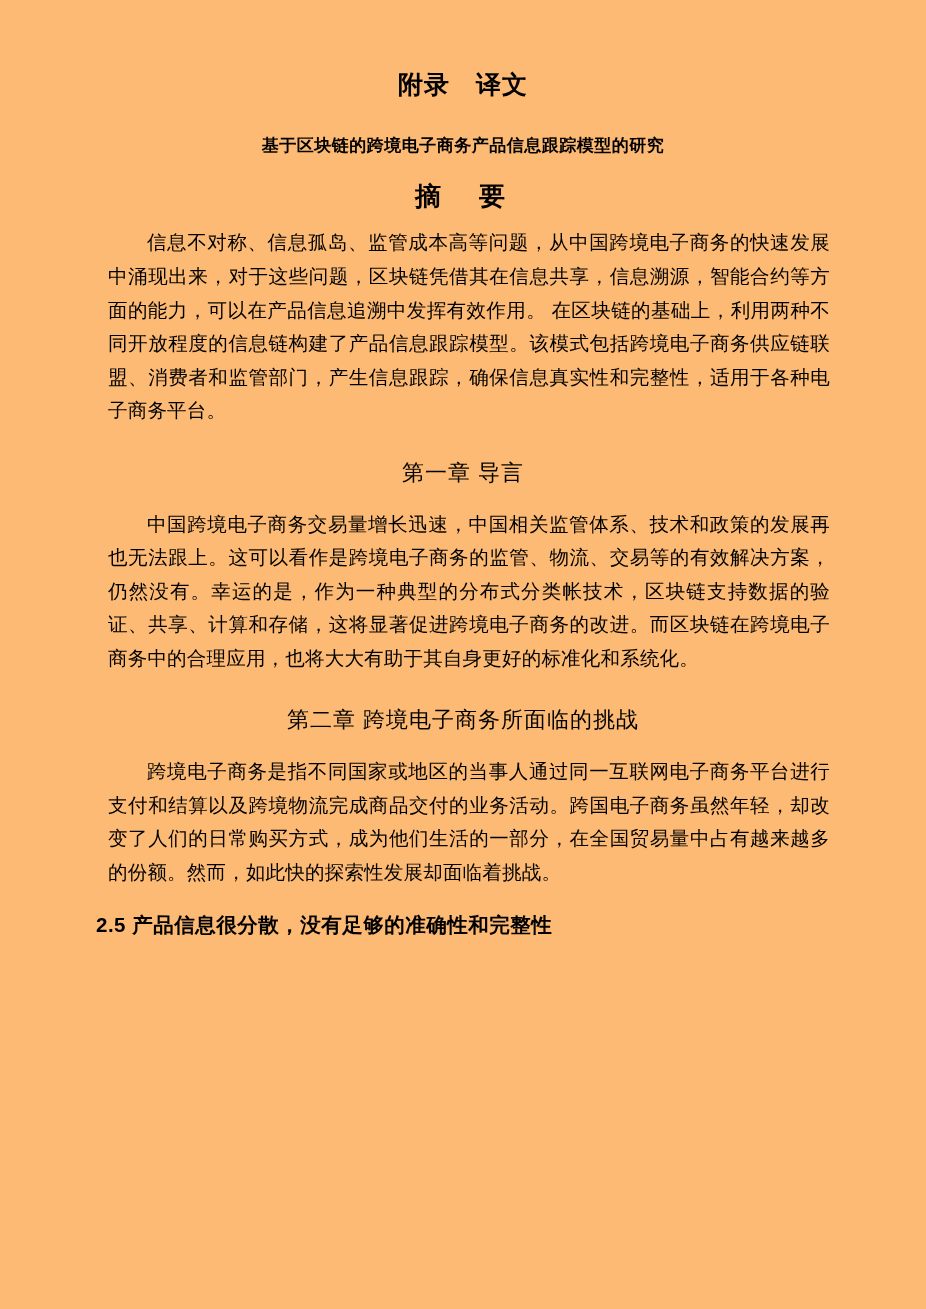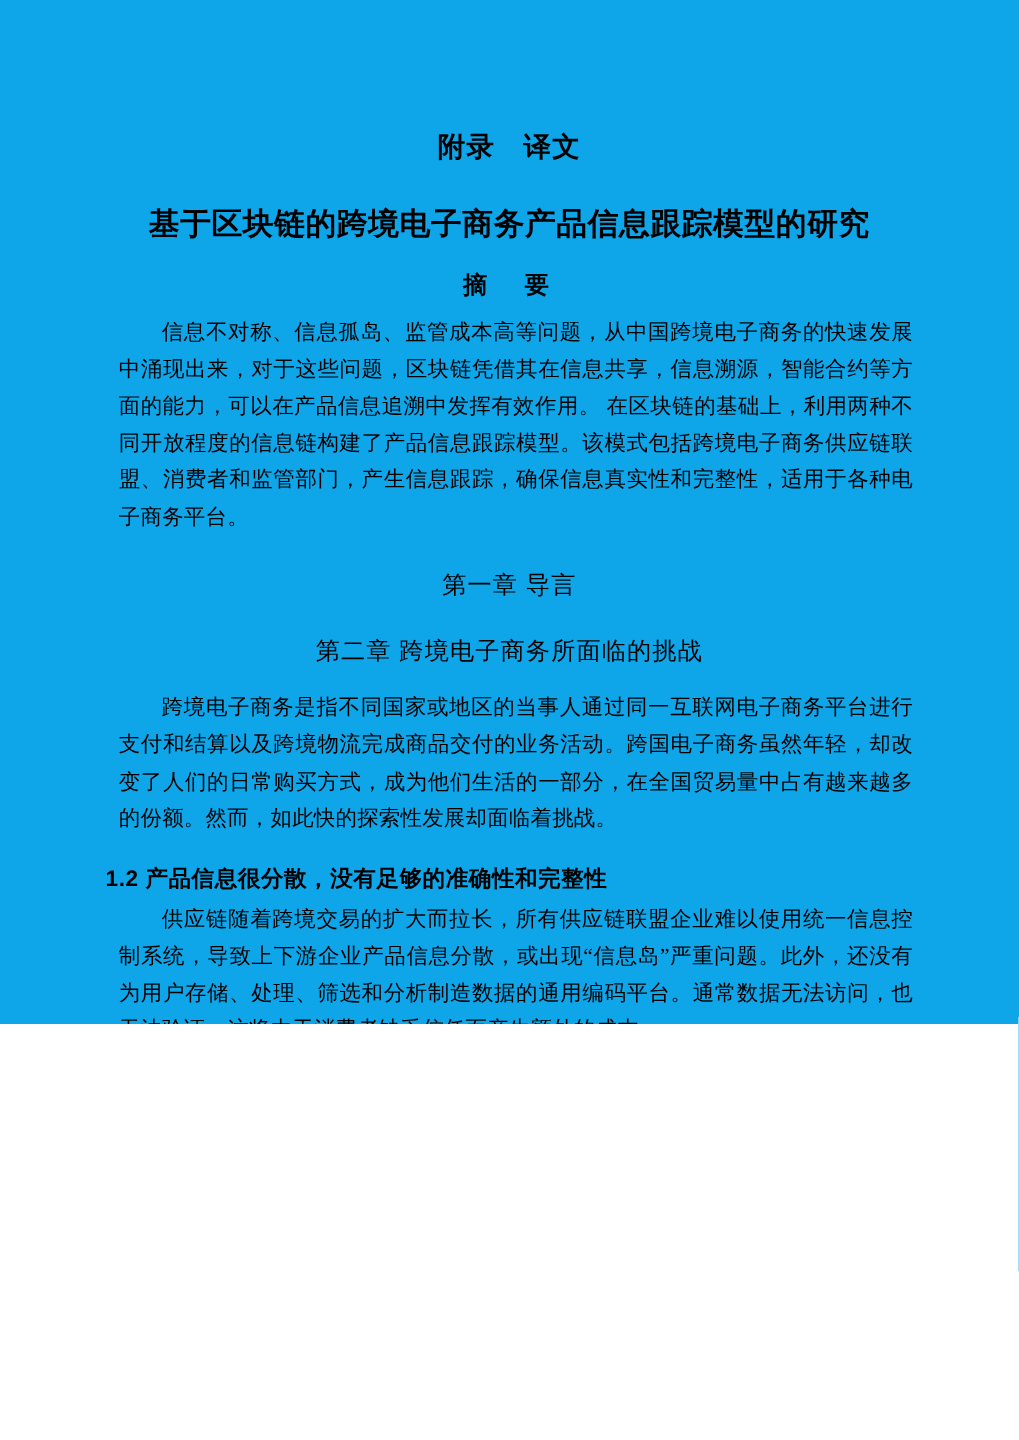--- a/index.html
+++ b/index.html
@@ -6,50 +6,50 @@
     margin: 0;
     padding: 0;
     background: #ffffff;
   }
   body {
     font-family: "Liberation Serif", "DejaVu Serif", serif;
     color: #000000;
   }
   .page {
     width: 926px;
-    height: 931px;
+    height: 1309px;
     position: relative;
-    background: #0ea5e9;
+    background: #fdba74;
     box-sizing: border-box;
-    padding: 118px 96px 40px 96px;
+    padding: 68px 96px 40px 96px;
     overflow: hidden;
   }
   .doc-title {
     text-align: center;
     font-family: "Liberation Sans", "DejaVu Sans", sans-serif;
     font-weight: bold;
     font-size: 25px;
     letter-spacing: 1px;
     margin: 0 0 34px 0;
     line-height: 1.3;
   }
   .doc-subtitle {
     text-align: center;
     font-family: "Liberation Sans", "DejaVu Sans", sans-serif;
     font-weight: bold;
-    font-size: 28px;
+    font-size: 17px;
     margin: 0 0 22px 0;
     line-height: 1.35;
     letter-spacing: 0.5px;
   }
   .abstract-heading {
     text-align: center;
     font-family: Liberation Mono, monospace;
     font-weight: bold;
-    font-size: 22px;
+    font-size: 26px;
     letter-spacing: 6px;
     margin: 0 0 12px 0;
   }
   p.body-text {
     font-family: "Liberation Serif", "DejaVu Serif", serif;
     font-size: 19.5px;
     line-height: 1.72;
     text-align: justify;
     text-justify: inter-ideograph;
     margin: 0 0 4px 12px;
@@ -81,22 +81,22 @@
   <h1 class="doc-title">附录　译文</h1>
 
   <div class="doc-subtitle">基于区块链的跨境电子商务产品信息跟踪模型的研究</div>
 
   <div class="abstract-heading">摘　要</div>
 
   <p class="body-text">信息不对称、信息孤岛、监管成本高等问题，从中国跨境电子商务的快速发展中涌现出来，对于这些问题，区块链凭借其在信息共享，信息溯源，智能合约等方面的能力，可以在产品信息追溯中发挥有效作用。 在区块链的基础上，利用两种不同开放程度的信息链构建了产品信息跟踪模型。该模式包括跨境电子商务供应链联盟、消费者和监管部门，产生信息跟踪，确保信息真实性和完整性，适用于各种电子商务平台。</p>
 
   <h2 class="chapter-heading">第一章 导言</h2>
 
+  <p class="body-text">中国跨境电子商务交易量增长迅速，中国相关监管体系、技术和政策的发展再也无法跟上。这可以看作是跨境电子商务的监管、物流、交易等的有效解决方案，仍然没有。幸运的是，作为一种典型的分布式分类帐技术，区块链支持数据的验证、共享、计算和存储，这将显著促进跨境电子商务的改进。而区块链在跨境电子商务中的合理应用，也将大大有助于其自身更好的标准化和系统化。</p>
 
   <h2 class="chapter-heading">第二章 跨境电子商务所面临的挑战</h2>
 
   <p class="body-text">跨境电子商务是指不同国家或地区的当事人通过同一互联网电子商务平台进行支付和结算以及跨境物流完成商品交付的业务活动。跨国电子商务虽然年轻，却改变了人们的日常购买方式，成为他们生活的一部分，在全国贸易量中占有越来越多的份额。然而，如此快的探索性发展却面临着挑战。</p>
 
-  <h3 class="section-heading">1.2 产品信息很分散，没有足够的准确性和完整性</h3>
+  <h3 class="section-heading">2.5 产品信息很分散，没有足够的准确性和完整性</h3>
 
-  <p class="body-text">供应链随着跨境交易的扩大而拉长，所有供应链联盟企业难以使用统一信息控制系统，导致上下游企业产品信息分散，或出现“信息岛”严重问题。此外，还没有为用户存储、处理、筛选和分析制造数据的通用编码平台。通常数据无法访问，也无法验证，这将由于消费者缺乏信任而产生额外的成本。</p>
 
 </div>
 
 </body></html>

